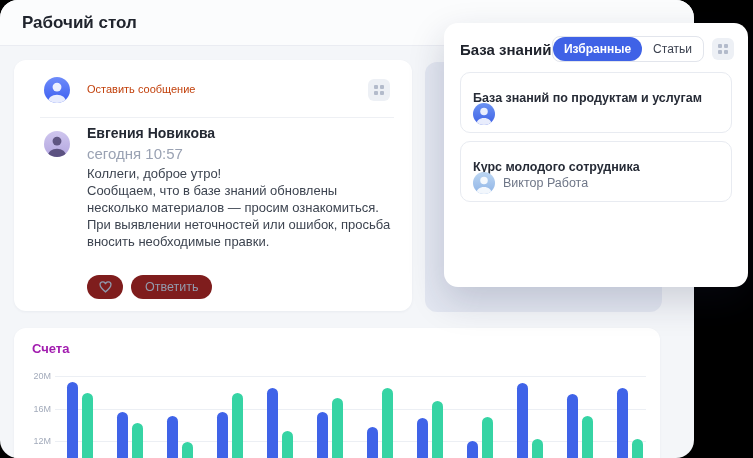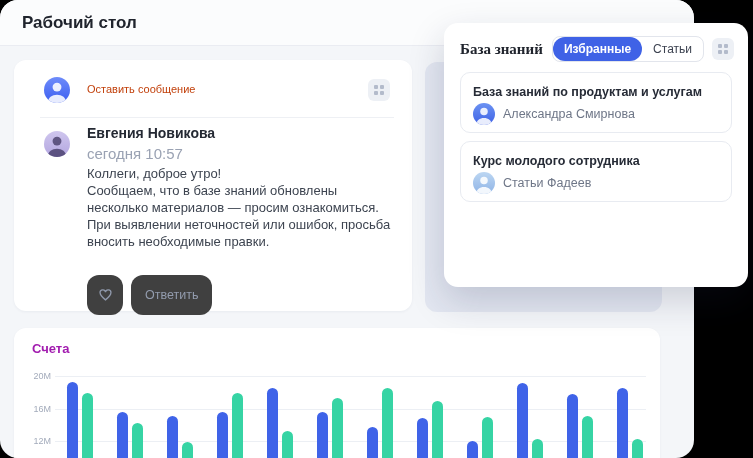--- a/index.html
+++ b/index.html
@@ -27,40 +27,40 @@
   .drag-chip{width:22px;height:22px;background:#edf0f5;border-radius:6px;display:flex;align-items:center;justify-content:center;}
   .composer-drag{position:absolute;left:354px;top:19px;}
   .dots{display:grid;grid-template-columns:4px 4px;grid-gap:2px;}
   .dots i{width:4px;height:4px;background:#b3bbcb;border-radius:1px;display:block;}
   .msg-divider{position:absolute;left:26px;right:18px;top:57px;height:1px;background:#eef0f4;}
   .post-avatar{left:30px;top:71px;width:26px;height:26px;}
   .post-author{position:absolute;left:73px;top:65px;font-size:14px;font-weight:700;color:#242933;}
   .post-time{position:absolute;left:73px;top:85px;font-size:15px;color:#9aa2b3;}
   .post-body{position:absolute;left:73px;top:105px;font-size:13px;line-height:17px;color:#3d4450;white-space:pre-line;}
   .actions{position:absolute;left:73px;top:215px;display:flex;gap:8px;align-items:center;}
-  .pill{height:40px;background:#404040;border-radius:12px;border:none;display:flex;align-items:center;justify-content:center;cursor:pointer;}
+  .pill{height:24px;background:#7f1d1d;border-radius:12px;border:none;display:flex;align-items:center;justify-content:center;cursor:pointer;}
   .like-btn{width:36px;}
   .reply-btn{padding:0 14px;font-size:12.5px;color:#939cae;font-family:"Liberation Sans",sans-serif;}
   
   .widget-placeholder{position:absolute;left:425px;top:62px;width:237px;height:250px;background:#e3e7f1;border-radius:12px;}
   
   .kb-panel{
     position:absolute;left:444px;top:23px;width:304px;height:264px;
     background:#fff;border-radius:14px;box-shadow:0 14px 36px rgba(25,35,70,.18);
     z-index:5;
   }
   .kb-header{position:absolute;left:16px;right:14px;top:13px;height:26px;display:flex;align-items:center;}
-  .kb-title{font-size:15px;font-weight:700;color:#20242d;white-space:nowrap;font-family:Liberation Serif, serif;}
+  .kb-title{font-size:15px;font-weight:700;color:#20242d;white-space:nowrap;}
   .kb-tabs{margin-left:auto;display:flex;height:24px;border:1px solid #e2e5ec;border-radius:8px;background:#fff;overflow:hidden;}
   .kb-tab{padding:0 11px;font-size:12px;line-height:24px;color:#3c4250;cursor:pointer;white-space:nowrap;}
   .kb-tab.active{background:#3f62e6;color:#fff;border-radius:12px;font-weight:700;}
   .kb-drag{margin-left:8px;flex:none;}
   .kb-items{position:absolute;left:16px;right:16px;top:49px;}
   .kb-item{position:relative;border:1px solid #e8ebf1;border-radius:10px;height:59px;background:#fff;margin-bottom:8px;cursor:pointer;}
-  .kb-item-title{position:absolute;left:12px;top:12px;font-size:12.5px;font-weight:700;color:#262b36;white-space:nowrap;}
+  .kb-item-title{position:absolute;left:12px;top:18px;font-size:12.5px;font-weight:700;color:#262b36;white-space:nowrap;}
   .kb-item-author{position:absolute;left:12px;top:30px;display:flex;align-items:center;gap:8px;}
   .kb-item-author .avatar{position:static;width:22px;height:22px;flex:none;}
   .kb-item-author span{font-size:12.5px;color:#6e7687;white-space:nowrap;}
   
   .chart-card{left:14px;top:328px;width:646px;height:150px;}
   .chart-title{position:absolute;left:18px;top:13px;font-size:13px;font-weight:600;color:#a21caf;}
   .grid-line{position:absolute;left:41px;right:14px;height:1px;background:#eceff4;}
   .y-label{position:absolute;left:4px;width:33px;text-align:right;font-size:9px;color:#a3abbb;}
   .bar{position:absolute;width:11px;border-radius:6px 6px 0 0;}
 </style>
@@ -174,31 +174,30 @@
   <div class="kb-items">
     <div class="kb-item">
       <div class="kb-item-title">База знаний по продуктам и услугам</div>
       <div class="kb-item-author">
         <div class="avatar" style="background: linear-gradient(rgb(107, 146, 242), rgb(63, 98, 230));">
           <svg viewBox="0 0 24 24" width="22" height="22">
             <circle cx="12" cy="9.3" r="4.1" fill="rgba(255,255,255,.88)"></circle>
             <path d="M3.2 24c.5-5 4.2-7.6 8.8-7.6s8.3 2.6 8.8 7.6z" fill="rgba(255,255,255,.88)"></path>
           </svg>
         </div>
-        <span>Александра Смирнова</span>
       </div>
     </div>
 
     <div class="kb-item">
       <div class="kb-item-title">Курс молодого сотрудника</div>
       <div class="kb-item-author">
         <div class="avatar" style="background: linear-gradient(rgb(188, 214, 242), rgb(143, 180, 230));">
           <svg viewBox="0 0 24 24" width="22" height="22">
             <circle cx="12" cy="9.3" r="4.1" fill="rgba(255,255,255,.88)"></circle>
             <path d="M3.2 24c.5-5 4.2-7.6 8.8-7.6s8.3 2.6 8.8 7.6z" fill="rgba(255,255,255,.88)"></path>
           </svg>
         </div>
-        <span>Статьи Фадеев</span>
+        <span>Виктор Работа</span>
       </div>
     </div>
 
   </div>
 </div>
 
 </body></html>

